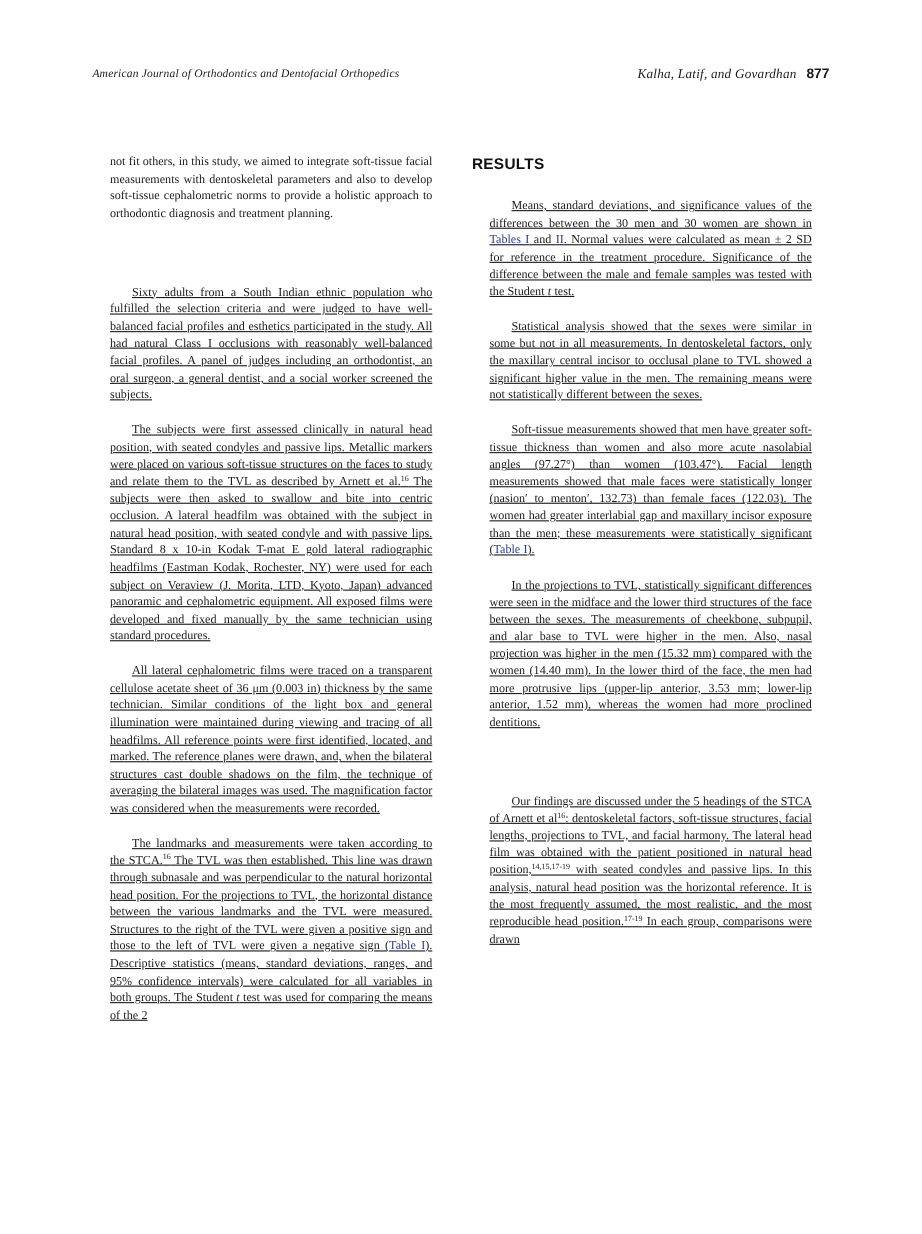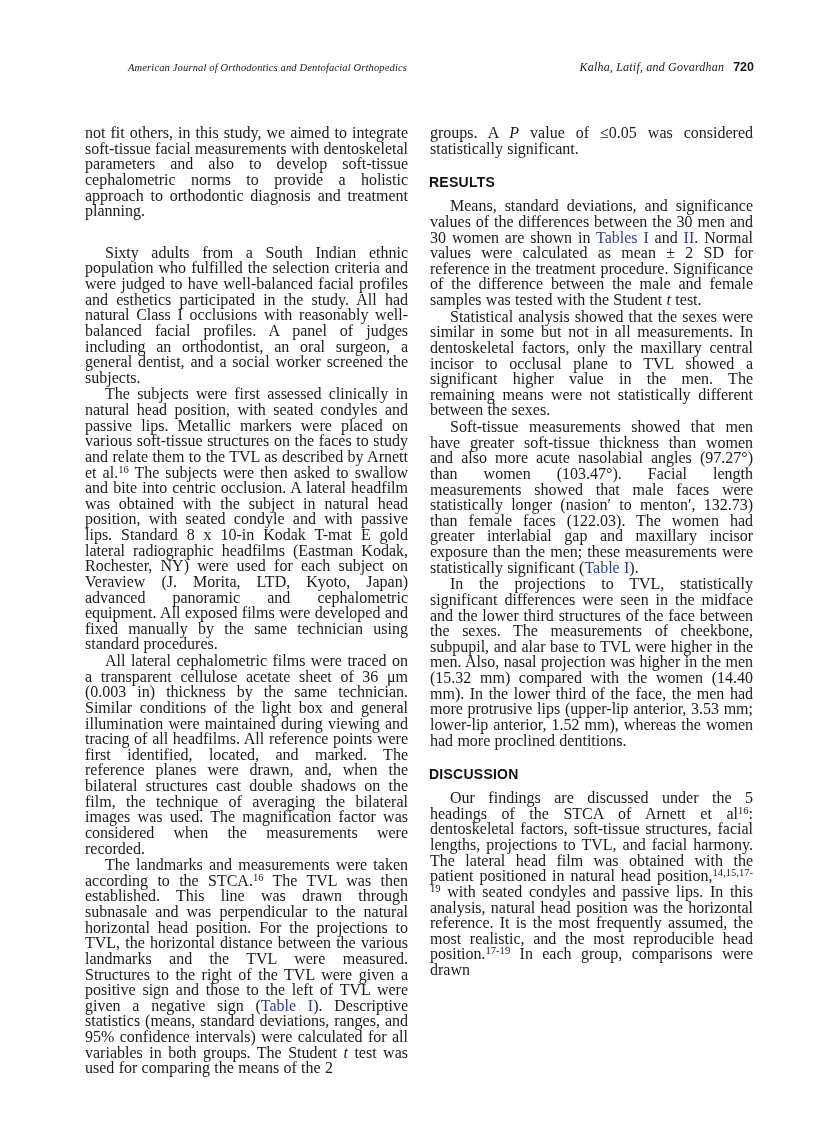--- a/index.html
+++ b/index.html
@@ -35,21 +35,20 @@
   }
   .runhead-left {
     position: absolute;
     left: 0;
     top: 0;
     font-style: italic;
     font-size: 10.5px;
     line-height: 15.5px;
     letter-spacing: 0.15px;
     white-space: nowrap;
-    margin-left: 44px;
   }
   .runhead-right {
     position: absolute;
     right: 0;
     top: 0;
     display: flex;
     align-items: baseline;
     gap: 9px;
     white-space: nowrap;
   }
@@ -75,30 +74,31 @@
   }
   .col {
     position: absolute;
     top: 0;
     width: 325px;
   }
   .col-left  { left: 0; }
   .col-right { left: 345px; }
 
   p.body {
-    margin: 1px;
-    font-size: 16px;
+    margin: 16px;
+    font-size: 11px;
     line-height: 15.62px;
     text-align: justify;
     text-justify: inter-word;
     hyphens: none;
     word-spacing: 0.02em;
   }
   p.body.indent {
     text-indent: 20px;
+    text-decoration: underline;
   }
 
   h2.section {
     margin: 0;
     font-family: "Liberation Sans", "DejaVu Sans", sans-serif;
     font-weight: bold;
     font-size: 14px;
     letter-spacing: 0.25px;
     color: #111111;
   }
@@ -117,21 +117,21 @@
 <body>
 
 <div class="page">
 
   <div class="runhead">
     <div class="runhead-left">
       <div>American Journal of Orthodontics and Dentofacial Orthopedics</div>
     </div>
     <div class="runhead-right">
       <span class="runhead-authors">Kalha, Latif, and Govardhan</span>
-      <span class="runhead-page">720</span>
+      <span class="runhead-page">877</span>
     </div>
   </div>
 
   <div class="columns">
 
     <div class="col col-left">
 
       <p class="body"><span>not fit others, in this study, we aimed to integrate soft-tissue facial measurements with dentoskeletal parameters and also to develop soft-tissue cephalometric norms to provide a holistic approach to orthodontic diagnosis and treatment planning.</span></p>
 
       <div class="sp-before-head"></div>
@@ -142,37 +142,35 @@
       <p class="body indent"><span>The subjects were first assessed clinically in natural head position, with seated condyles and passive lips. Metallic markers were placed on various soft-tissue structures on the faces to study and relate them to the TVL as described by Arnett et al.</span><sup>16</sup><span> The subjects were then asked to swallow and bite into centric occlusion. A lateral headfilm was obtained with the subject in natural head position, with seated condyle and with passive lips. Standard 8 x 10-in Kodak T-mat E gold lateral radiographic headfilms (Eastman Kodak, Rochester, NY) were used for each subject on Veraview (J. Morita, LTD, Kyoto, Japan) advanced panoramic and cephalometric equipment. All exposed films were developed and fixed manually by the same technician using standard procedures.</span></p>
 
       <p class="body indent"><span>All lateral cephalometric films were traced on a transparent cellulose acetate sheet of 36 μm (0.003 in) thickness by the same technician. Similar conditions of the light box and general illumination were maintained during viewing and tracing of all headfilms. All reference points were first identified, located, and marked. The reference planes were drawn, and, when the bilateral structures cast double shadows on the film, the technique of averaging the bilateral images was used. The magnification factor was considered when the measurements were recorded.</span></p>
 
       <p class="body indent"><span>The landmarks and measurements were taken according to the STCA.</span><sup>16</sup><span> The TVL was then established. This line was drawn through subnasale and was perpendicular to the natural horizontal head position. For the projections to TVL, the horizontal distance between the various landmarks and the TVL were measured. Structures to the right of the TVL were given a positive sign and those to the left of TVL were given a negative sign (</span><span class="xref">Table I</span><span>). Descriptive statistics (means, standard deviations, ranges, and 95% confidence intervals) were calculated for all variables in both groups. The Student </span><span class="ital">t</span><span> test was used for comparing the means of the 2</span></p>
 
     </div>
 
     <div class="col col-right">
 
-      <p class="body"><span>groups. A </span><span class="ital">P</span><span> value of ≤0.05 was considered statistically significant.</span></p>
 
       <div class="sp-before-head"></div>
       <h2 class="section">RESULTS</h2>
       <div class="sp-after-head"></div>
 
       <p class="body indent"><span>Means, standard deviations, and significance values of the differences between the 30 men and 30 women are shown in </span><span class="xref">Tables I</span><span> and </span><span class="xref">II</span><span>. Normal values were calculated as mean ± 2 SD for reference in the treatment procedure. Significance of the difference between the male and female samples was tested with the Student </span><span class="ital">t</span><span> test.</span></p>
 
       <p class="body indent"><span>Statistical analysis showed that the sexes were similar in some but not in all measurements. In dentoskeletal factors, only the maxillary central incisor to occlusal plane to TVL showed a significant higher value in the men. The remaining means were not statistically different between the sexes.</span></p>
 
       <p class="body indent"><span>Soft-tissue measurements showed that men have greater soft-tissue thickness than women and also more acute nasolabial angles (97.27°) than women (103.47°). Facial length measurements showed that male faces were statistically longer (nasion′ to menton′, 132.73) than female faces (122.03). The women had greater interlabial gap and maxillary incisor exposure than the men; these measurements were statistically significant (</span><span class="xref">Table I</span><span>).</span></p>
 
       <p class="body indent"><span>In the projections to TVL, statistically significant differences were seen in the midface and the lower third structures of the face between the sexes. The measurements of cheekbone, subpupil, and alar base to TVL were higher in the men. Also, nasal projection was higher in the men (15.32 mm) compared with the women (14.40 mm). In the lower third of the face, the men had more protrusive lips (upper-lip anterior, 3.53 mm; lower-lip anterior, 1.52 mm), whereas the women had more proclined dentitions.</span></p>
 
 
       <div class="sp-before-head"></div>
-      <h2 class="section">DISCUSSION</h2>
       <div class="sp-after-head"></div>
 
       <p class="body indent"><span>Our findings are discussed under the 5 headings of the STCA of Arnett et al</span><sup>16</sup><span>: dentoskeletal factors, soft-tissue structures, facial lengths, projections to TVL, and facial harmony. The lateral head film was obtained with the patient positioned in natural head position,</span><sup>14,15,17-19</sup><span> with seated condyles and passive lips. In this analysis, natural head position was the horizontal reference. It is the most frequently assumed, the most realistic, and the most reproducible head position.</span><sup>17-19</sup><span> In each group, comparisons were drawn</span></p>
 
     </div>
 
   </div>
 </div>
 
 </body></html>

